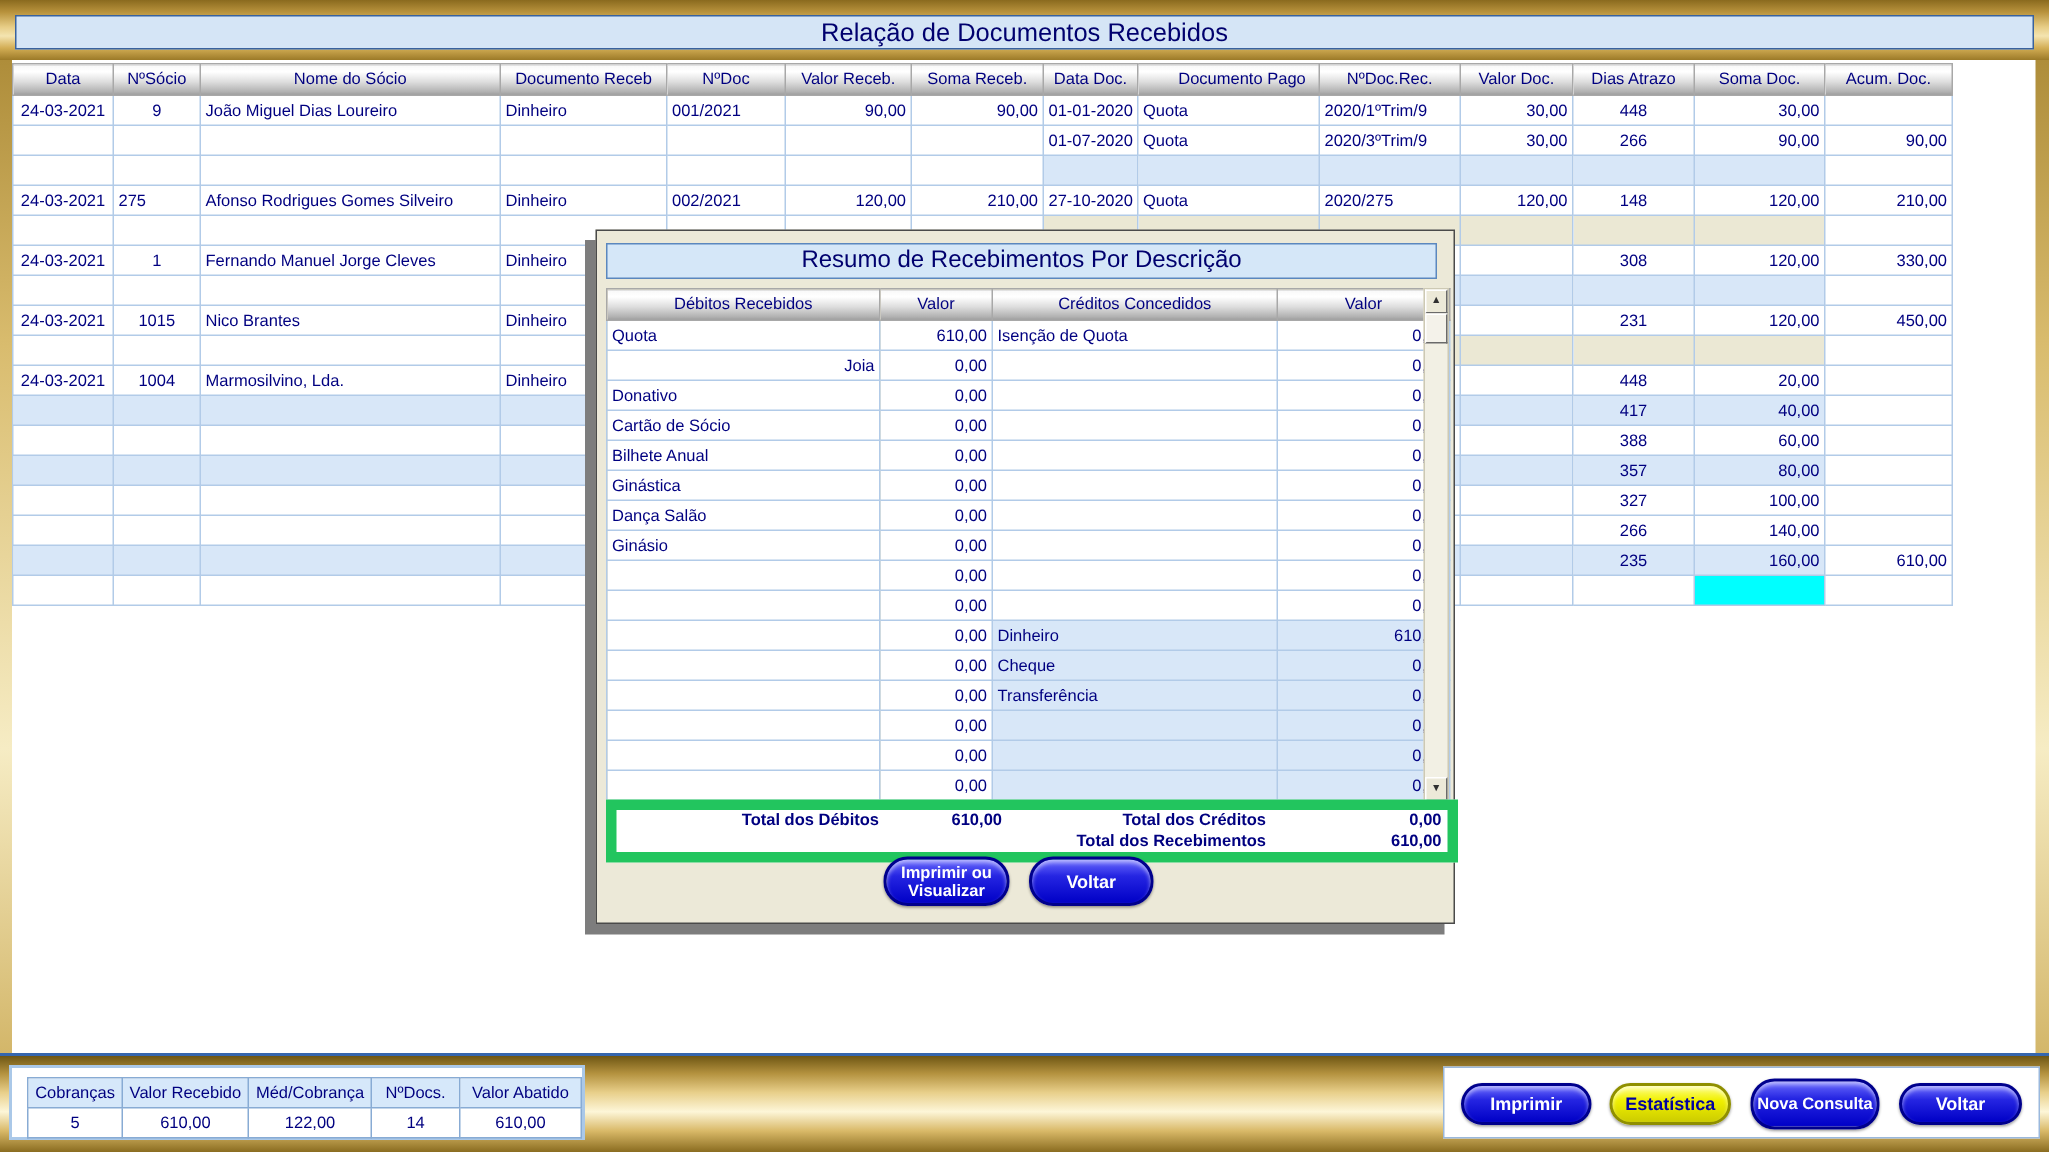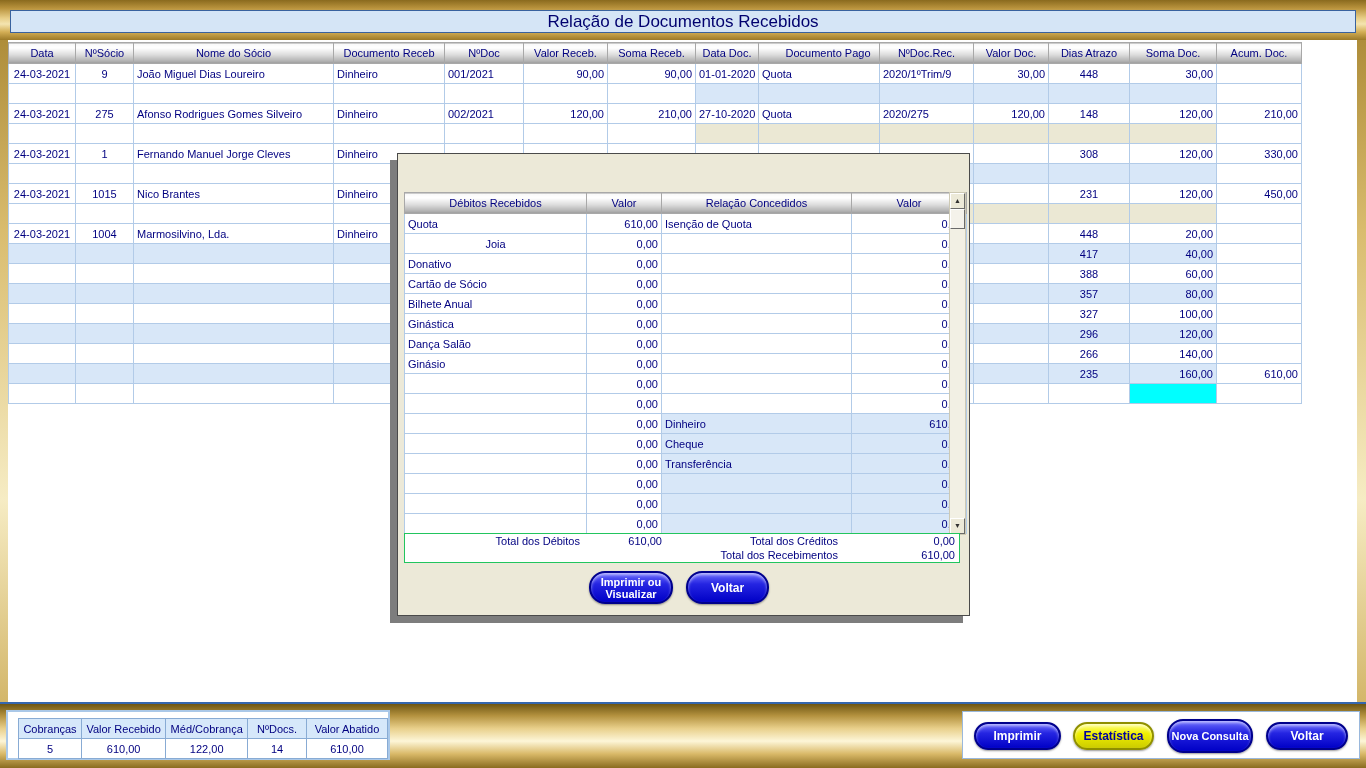--- a/index.html
+++ b/index.html
@@ -46,21 +46,21 @@
     color:#00006e;font-size:16px;line-height:22px;text-align:center;
   }
   .dlg-table-wrap{position:absolute;left:6px;top:38px;}
   .dlg-table-wrap table{width:542px;}
   .dlg-table-wrap th{font-weight:bold;}
   .dlg-scrollbar{position:absolute;left:551px;top:38px;width:15px;height:341px;background:#f2f0e4;border:1px solid #cdc9b4;}
   .sb-btn{position:absolute;left:0;width:13px;height:14px;background:#ece9d8;border:1px solid;border-color:#ffffff #6a6a6a #6a6a6a #ffffff;text-align:center;font-size:7px;line-height:13px;color:#303030;}
   .sb-up{top:0;}
   .sb-down{bottom:0;}
   .sb-thumb{position:absolute;left:0;top:16px;width:13px;height:18px;background:#f4f2ea;border:1px solid;border-color:#ffffff #6a6a6a #6a6a6a #ffffff;}
-  .dlg-totals{position:absolute;left:6px;top:379px;width:554px;height:28px;background:#ffffff;border:1px solid #22c55e;font-size:11px;color:var(--navy,#000080);}
+  .dlg-totals{position:absolute;left:6px;top:379px;width:554px;height:28px;background:#ffffff;border:7px solid #22c55e;font-size:11px;color:var(--navy,#000080);font-weight:bold;}
   .dlg-totals span{position:absolute;white-space:nowrap;}
   .tl1{top:1px;right:379px;} .tv1{top:1px;right:297px;}
   .tl2{top:1px;right:121px;} .tv2{top:1px;right:4px;}
   .tl3{top:15px;right:121px;} .tv3{top:15px;right:4px;}
   
   .pill{
     position:absolute;border-radius:16px;cursor:pointer;
     background:linear-gradient(180deg,#6d6dff 0%,#2525e2 38%,#0000c6 100%);
     border:2px solid #00008c;
     box-shadow:inset 0 2px 3px rgba(255,255,255,.55),0 1px 2px rgba(0,0,0,.4);
@@ -134,31 +134,47 @@
           <td class="bg-white" style="text-align: right;"></td>
         </tr>
         <tr>
           <td class="bg-white" style="text-align: center;"></td>
           <td class="bg-white" style="text-align: center;"></td>
           <td class="bg-white" style="text-align: left;"></td>
           <td class="bg-white" style="text-align: left;"></td>
           <td class="bg-white" style="text-align: left;"></td>
           <td class="bg-white" style="text-align: right;"></td>
           <td class="bg-white" style="text-align: right;"></td>
+          <td class="bg-white" style="text-align: left;">01-07-2020</td>
+          <td class="bg-white" style="text-align: left;">Quota</td>
+          <td class="bg-white" style="text-align: left;">2020/3ºTrim/9</td>
+          <td class="bg-white" style="text-align: right;">30,00</td>
+          <td class="bg-white" style="text-align: center;">266</td>
+          <td class="bg-white" style="text-align: right;">90,00</td>
+          <td class="bg-white" style="text-align: right;">90,00</td>
+        </tr>
+        <tr>
+          <td class="bg-white" style="text-align: center;"></td>
+          <td class="bg-white" style="text-align: center;"></td>
+          <td class="bg-white" style="text-align: left;"></td>
+          <td class="bg-white" style="text-align: left;"></td>
+          <td class="bg-white" style="text-align: left;"></td>
+          <td class="bg-white" style="text-align: right;"></td>
+          <td class="bg-white" style="text-align: right;"></td>
           <td class="bg-blue" style="text-align: left;"></td>
           <td class="bg-blue" style="text-align: left;"></td>
           <td class="bg-blue" style="text-align: left;"></td>
           <td class="bg-blue" style="text-align: right;"></td>
           <td class="bg-blue" style="text-align: center;"></td>
           <td class="bg-blue" style="text-align: right;"></td>
           <td class="bg-white" style="text-align: right;"></td>
         </tr>
         <tr>
           <td class="bg-white" style="text-align: center;">24-03-2021</td>
-          <td class="bg-white" style="text-align: center;">275</td>
+          <td class="bg-white" style="text-align: left;">275</td>
           <td class="bg-white" style="text-align: left;">Afonso Rodrigues Gomes Silveiro</td>
           <td class="bg-white" style="text-align: left;">Dinheiro</td>
           <td class="bg-white" style="text-align: left;">002/2021</td>
           <td class="bg-white" style="text-align: right;">120,00</td>
           <td class="bg-white" style="text-align: right;">210,00</td>
           <td class="bg-white" style="text-align: left;">27-10-2020</td>
           <td class="bg-white" style="text-align: left;">Quota</td>
           <td class="bg-white" style="text-align: left;">2020/275</td>
           <td class="bg-white" style="text-align: right;">120,00</td>
           <td class="bg-white" style="text-align: center;">148</td>
@@ -319,36 +335,20 @@
           <td class="bg-white" style="text-align: right;"></td>
           <td class="bg-white" style="text-align: left;"></td>
           <td class="bg-white" style="text-align: left;"></td>
           <td class="bg-white" style="text-align: left;"></td>
           <td class="bg-white" style="text-align: right;"></td>
           <td class="bg-white" style="text-align: center;">327</td>
           <td class="bg-white" style="text-align: right;">100,00</td>
           <td class="bg-white" style="text-align: right;"></td>
         </tr>
         <tr>
-          <td class="bg-blue" style="text-align: center;"></td>
-          <td class="bg-blue" style="text-align: center;"></td>
-          <td class="bg-blue" style="text-align: left;"></td>
-          <td class="bg-blue" style="text-align: left;"></td>
-          <td class="bg-blue" style="text-align: left;"></td>
-          <td class="bg-blue" style="text-align: right;"></td>
-          <td class="bg-blue" style="text-align: right;"></td>
-          <td class="bg-blue" style="text-align: left;"></td>
-          <td class="bg-blue" style="text-align: left;"></td>
-          <td class="bg-blue" style="text-align: left;"></td>
-          <td class="bg-blue" style="text-align: right;"></td>
-          <td class="bg-blue" style="text-align: center;">296</td>
-          <td class="bg-blue" style="text-align: right;">120,00</td>
-          <td class="bg-white" style="text-align: right;"></td>
-        </tr>
-        <tr>
           <td class="bg-white" style="text-align: center;"></td>
           <td class="bg-white" style="text-align: center;"></td>
           <td class="bg-white" style="text-align: left;"></td>
           <td class="bg-white" style="text-align: left;"></td>
           <td class="bg-white" style="text-align: left;"></td>
           <td class="bg-white" style="text-align: right;"></td>
           <td class="bg-white" style="text-align: right;"></td>
           <td class="bg-white" style="text-align: left;"></td>
           <td class="bg-white" style="text-align: left;"></td>
           <td class="bg-white" style="text-align: left;"></td>
@@ -387,39 +387,42 @@
           <td class="bg-white" style="text-align: right;"></td>
           <td class="bg-white" style="text-align: center;"></td>
           <td class="bg-cyan" style="text-align: right;"></td>
           <td class="bg-white" style="text-align: right;"></td>
         </tr>
       </tbody>
   </table>
 </div>
 
 <div class="dialog">
+  <div class="dlg-title">
+    <span>Resumo de Recebimentos Por Descrição</span>
+  </div>
   <div class="dlg-table-wrap">
     <table class="grid">
       <thead>
           <tr id="dt-head">
             <th style="width: 177px;">Débitos Recebidos</th>
             <th style="width: 70px;">Valor</th>
-            <th style="width: 185px;">Relação Concedidos</th>
+            <th style="width: 185px;">Créditos Concedidos</th>
             <th style="width: 110px;">Valor</th>
           </tr>
         </thead>
       <tbody id="dt-body">
           <tr>
             <td class="bg-white" style="text-align: left;">Quota</td>
             <td class="bg-white" style="text-align: right;">610,00</td>
             <td class="bg-white" style="text-align: left;">Isenção de Quota</td>
             <td class="bg-white" style="text-align: right;">0,00</td>
           </tr>
           <tr>
-            <td class="bg-white" style="text-align: center;">Joia</td>
+            <td class="bg-white" style="text-align: right;">Joia</td>
             <td class="bg-white" style="text-align: right;">0,00</td>
             <td class="bg-white" style="text-align: left;"></td>
             <td class="bg-white" style="text-align: right;">0,00</td>
           </tr>
           <tr>
             <td class="bg-white" style="text-align: left;">Donativo</td>
             <td class="bg-white" style="text-align: right;">0,00</td>
             <td class="bg-white" style="text-align: left;"></td>
             <td class="bg-white" style="text-align: right;">0,00</td>
           </tr>

